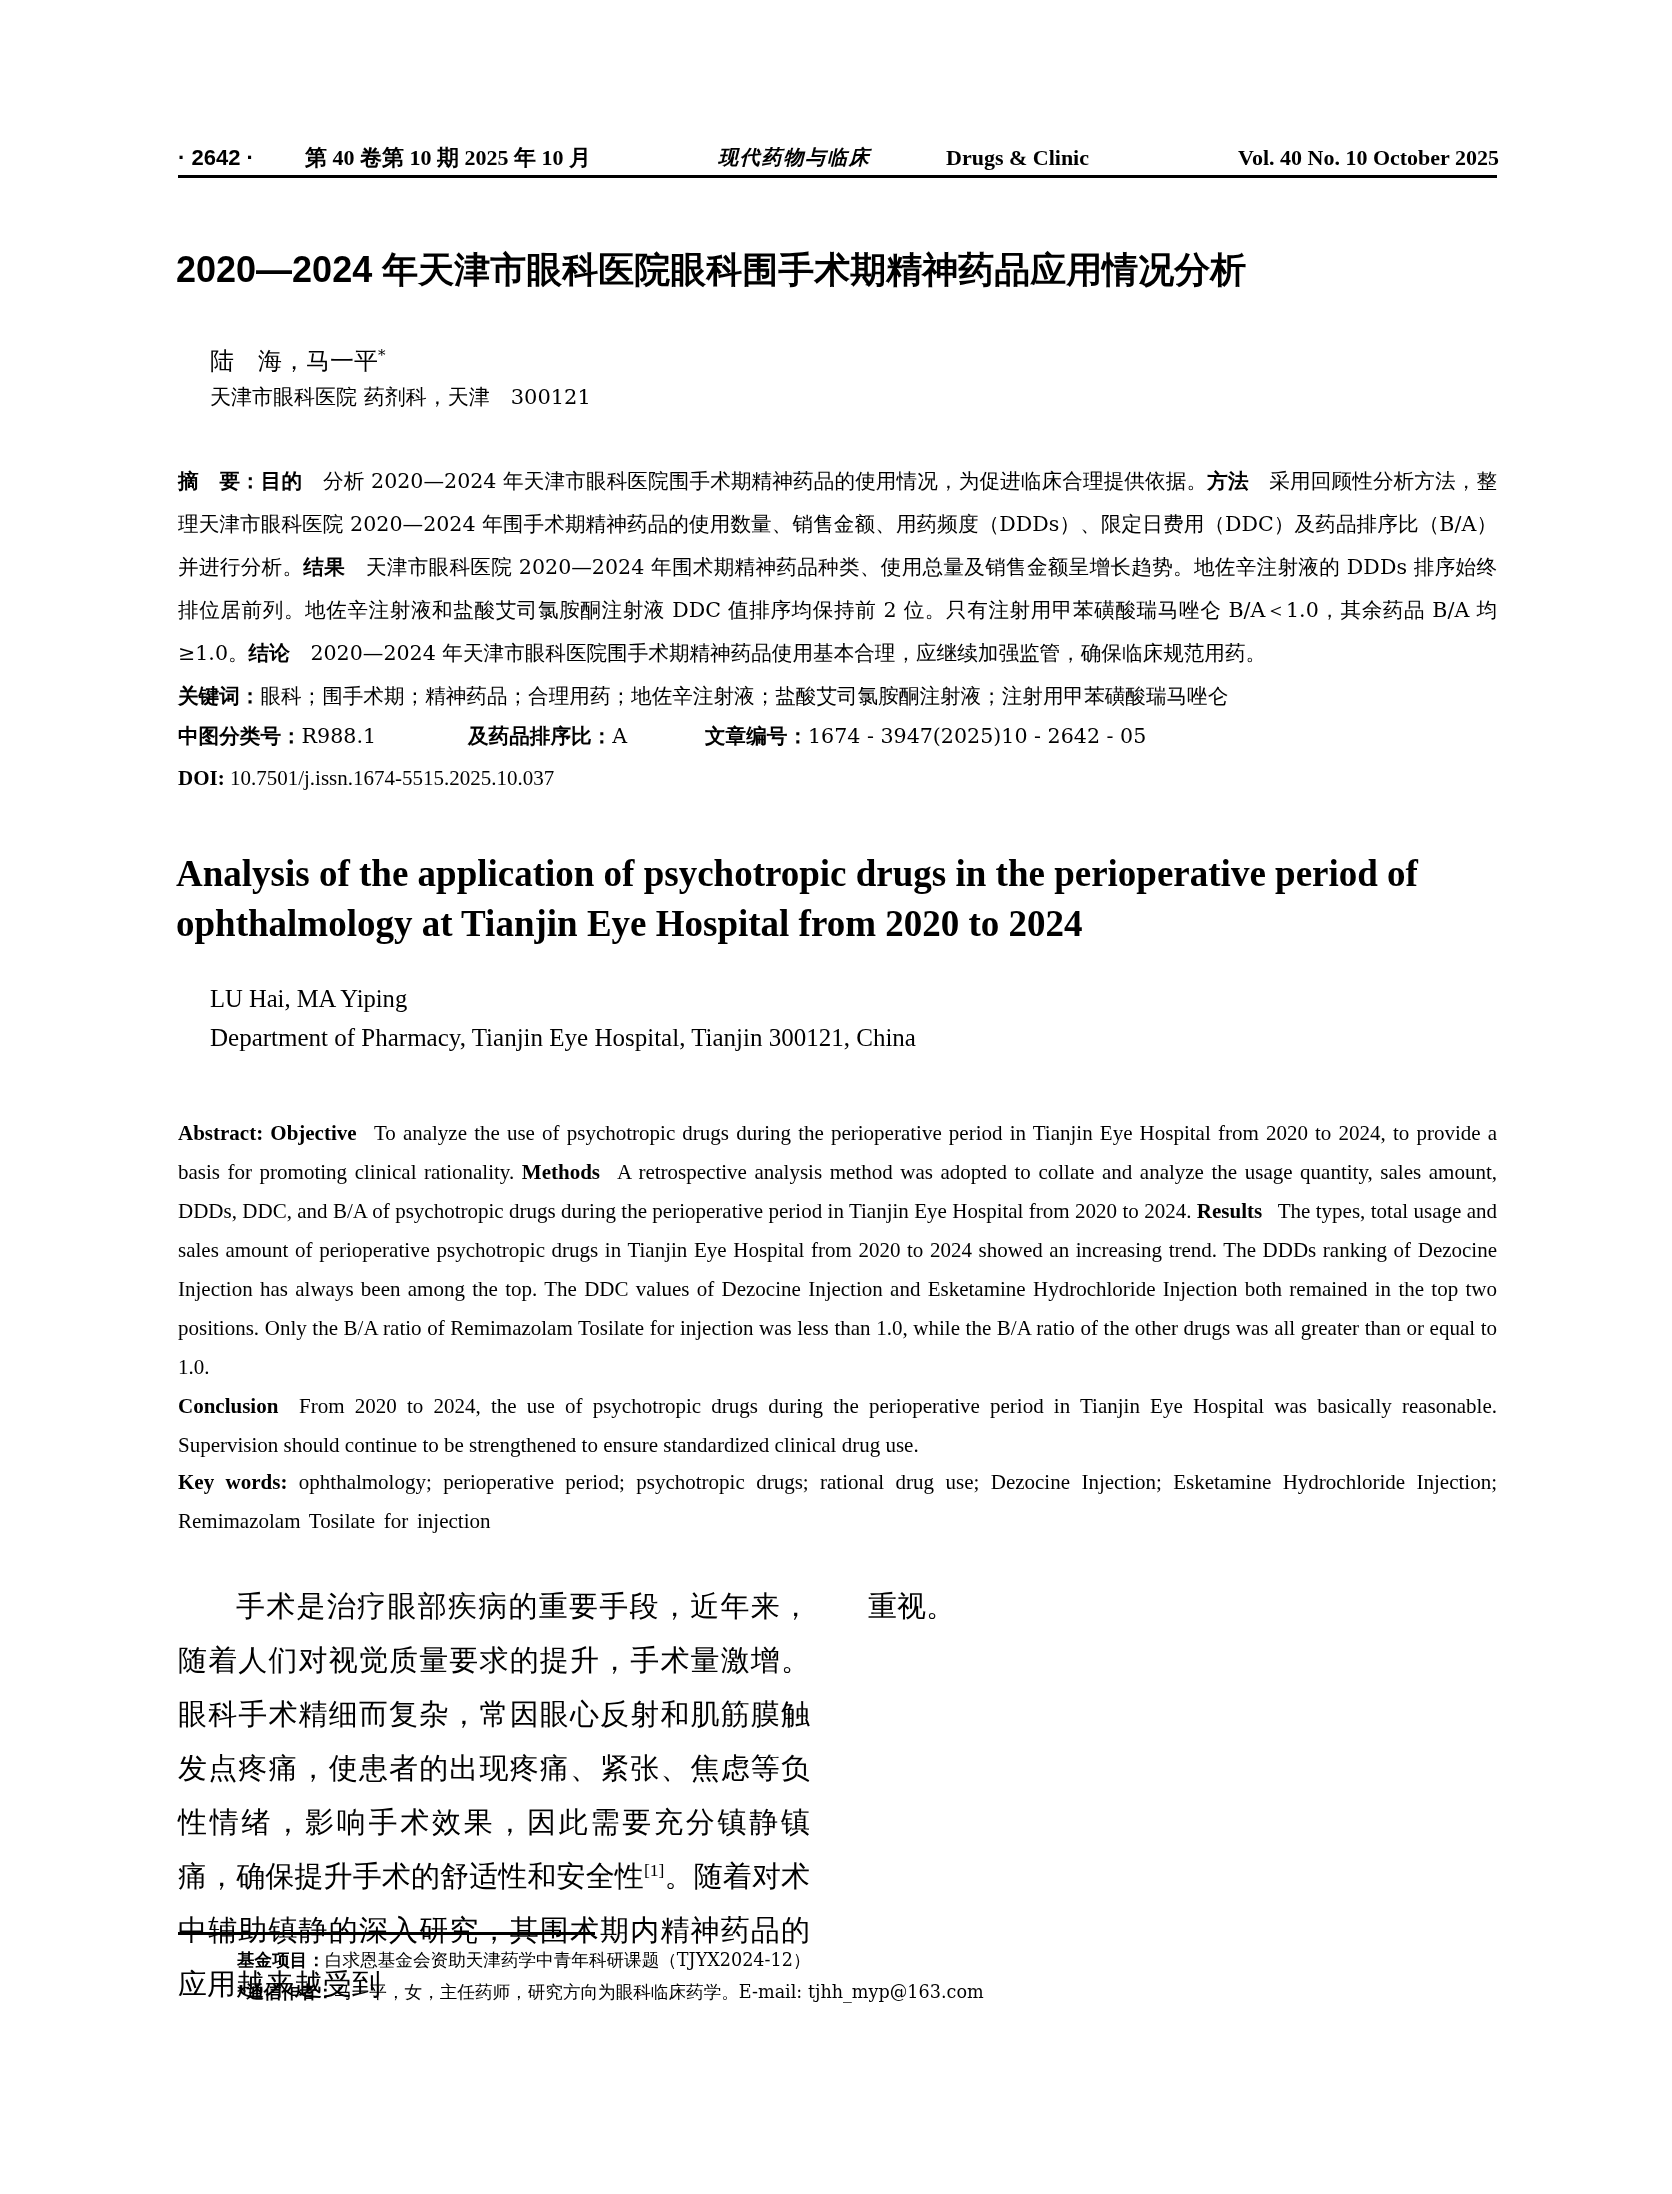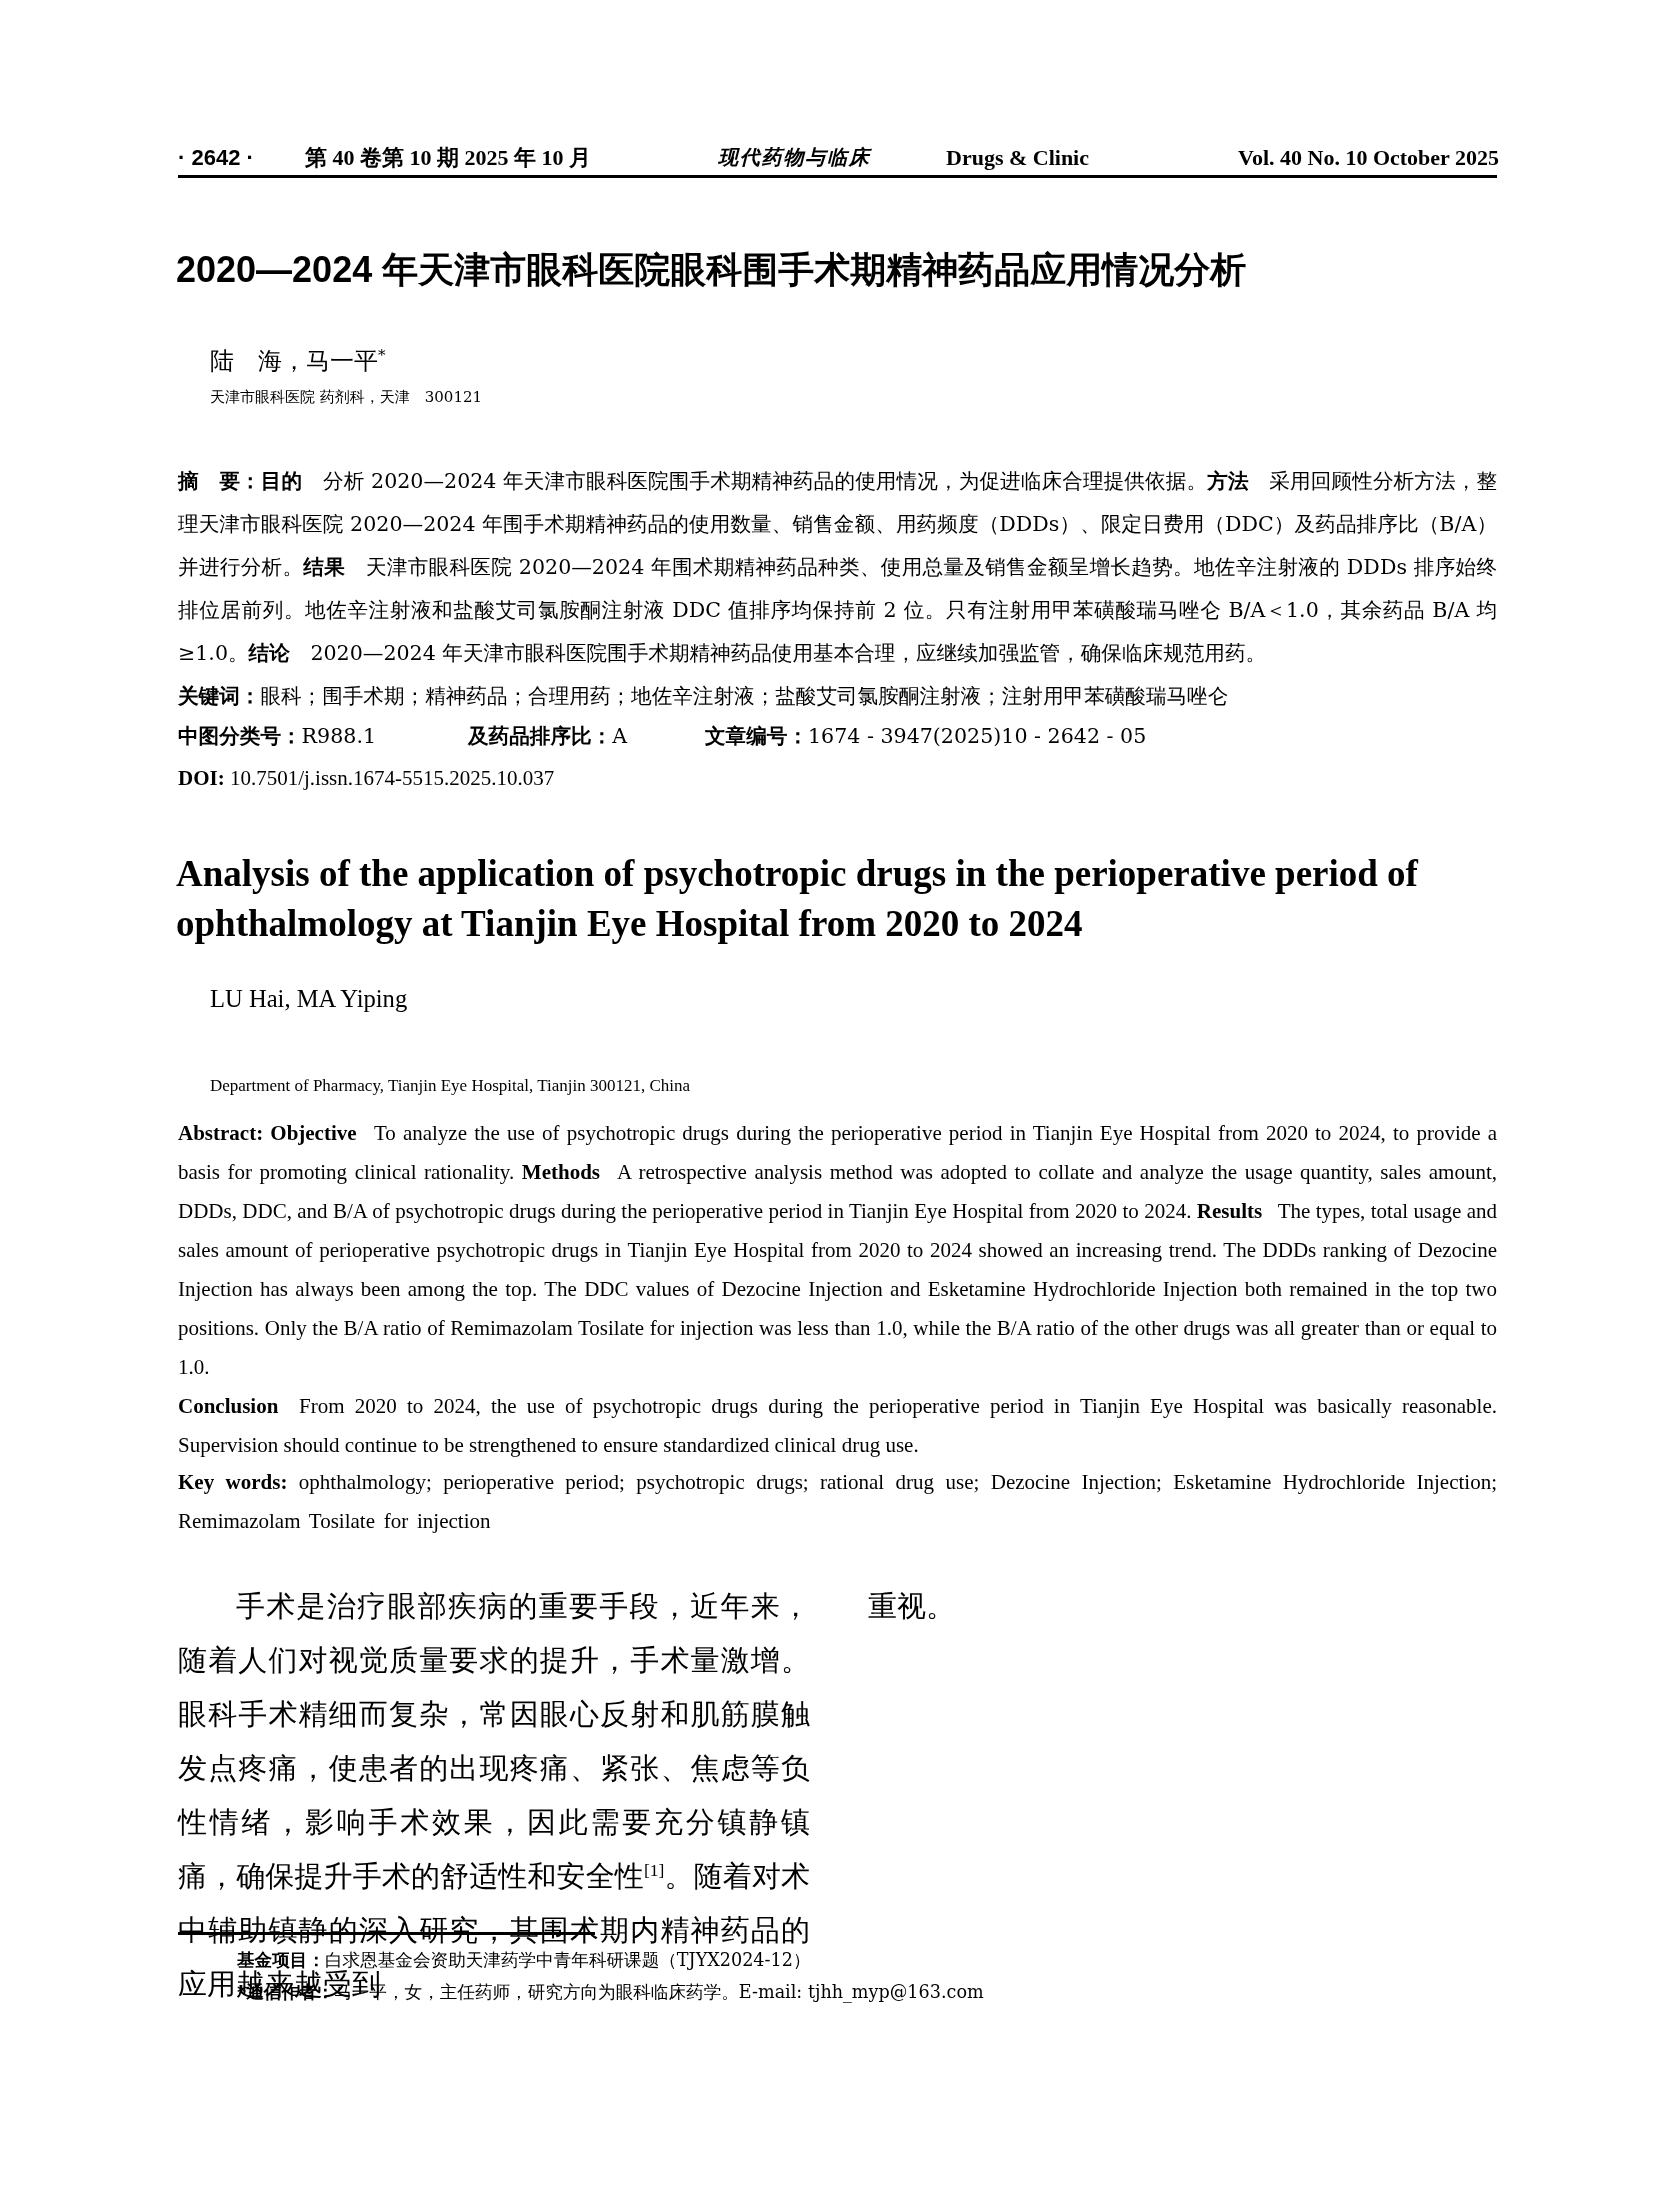--- a/index.html
+++ b/index.html
@@ -22,42 +22,42 @@
   #rh-vol { right: 0; }
   #header-rule { left: 178px; top: 175px; width: 1319px; height: 2.6px; background: #000; }
 
   
   #title-cn {
     left: 176px; top: 246px; width: 1321px;
     font-size: 36px; font-weight: bold; line-height: 48px; white-space: nowrap;
     font-family: "Liberation Sans", "DejaVu Sans", sans-serif;
   }
   #authors-cn { left: 210px; top: 338px; font-size: 24px; line-height: 35px; font-family: "DejaVu Serif", serif; }
-  #affil-cn { left: 210px; top: 380px; font-size: 15px; line-height: 35px; font-family: "DejaVu Serif", serif; }
+  #affil-cn { left: 210px; top: 380px; font-size: 21px; line-height: 35px; font-family: "DejaVu Serif", serif; }
 
   
   #abstract-cn {
     left: 178px; top: 460px; width: 1319px;
     font-size: 20.6px; line-height: 43px; text-align: justify;
     font-family: "DejaVu Serif", "Liberation Serif", serif;
   }
   .kw-label { font-weight: bold; font-family: "DejaVu Sans", sans-serif; text-align: right; }
   #meta-cn { left: 178px; top: 715px; width: 1319px; font-size: 20.6px; line-height: 43px; font-family: "DejaVu Serif", serif; }
   #meta-cn .field { display: inline-block; }
   #meta-cn .f1 { width: 290px; }
   #meta-cn .f2 { width: 237px; }
   #doi-line { left: 178px; top: 757px; font-size: 21px; line-height: 43px; }
 
   
   #title-en {
     left: 176px; top: 849px; width: 1330px;
     font-size: 37px; font-weight: bold; line-height: 50px;
   }
   #authors-en { left: 210px; top: 981px; font-size: 24.6px; line-height: 35px; }
-  #affil-en { left: 210px; top: 1020px; font-size: 17px; line-height: 35px; margin-top: 48px; }
+  #affil-en { left: 210px; top: 1020px; font-size: 25px; line-height: 35px; }
 
   
   #abstract-en {
     left: 178px; top: 1114px; width: 1319px;
     font-size: 21px; line-height: 39px; text-align: justify;
   }
   #keywords-en {
     left: 178px; top: 1463px; width: 1319px;
     font-size: 21px; line-height: 39px; text-align: justify; word-spacing: 3.5px;
   }

